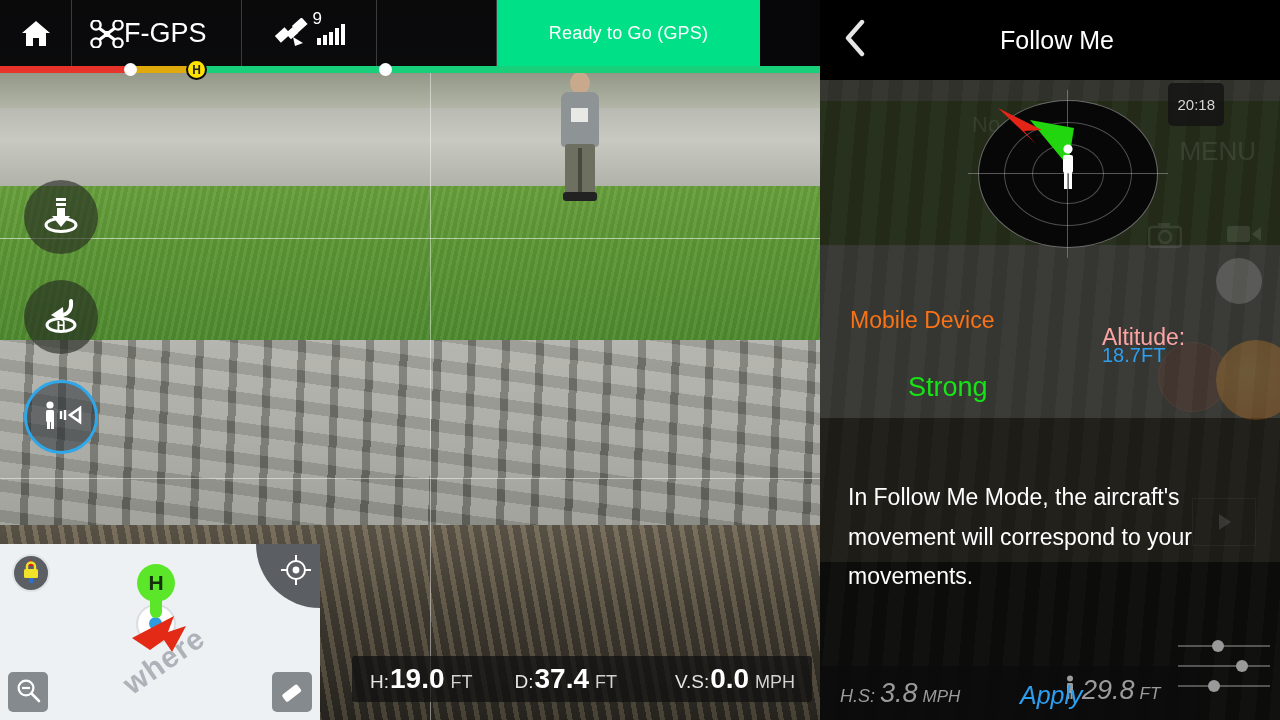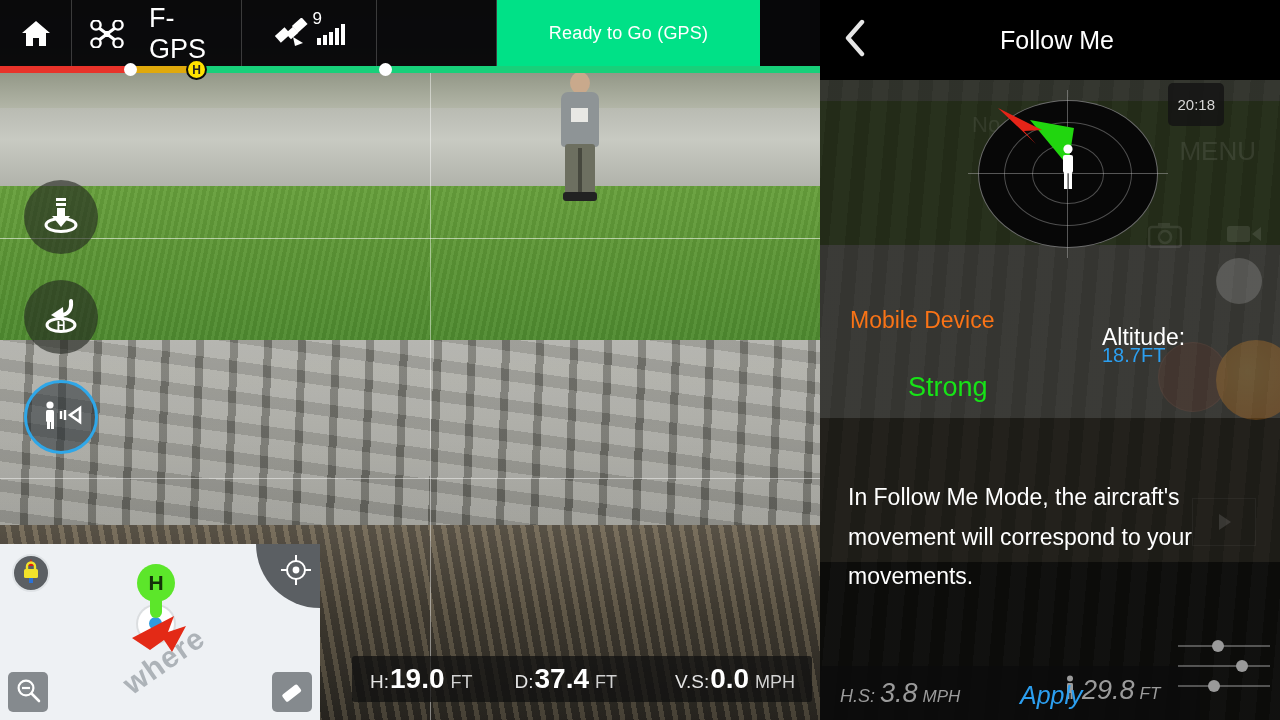--- a/index.html
+++ b/index.html
@@ -46,21 +46,21 @@
   .reticle-h1{ position:absolute; left:0; top:238px; width:820px; height:1px; background:rgba(255,255,255,.55); }
   .reticle-h2{ position:absolute; left:0; top:478px; width:820px; height:1px; background:rgba(255,255,255,.45); }
   .reticle-v { position:absolute; left:430px; top:70px; width:1px; height:650px; background:rgba(255,255,255,.45); }
 
   
   .topbar{ position:absolute; left:0; top:0; width:820px; height:67px; z-index:30;
            background:rgba(8,8,10,.93); display:flex; align-items:stretch; }
   .tb-cell{ display:flex; align-items:center; justify-content:center; position:relative;
             border-right:1px solid rgba(255,255,255,.20); padding:0 14px; }
   .tb-home{ width:72px; }
-  .tb-mode{ width:170px; gap:25px; justify-content:flex-start; padding-left:18px; }
+  .tb-mode{ width:170px; gap:0; justify-content:flex-start; padding-left:18px; }
   .tb-sat { width:135px; gap:4px; }
   .tb-gap { width:120px; border-right:1px solid rgba(255,255,255,.20); background:rgba(0,0,0,0); }
   .tb-ready{ flex:1; background:#00e187; color:#fff; font-size:18px; letter-spacing:.2px;
              display:flex; align-items:center; justify-content:center; border-right:none; }
   .tb-tail{ width:60px; background:rgba(8,8,10,.93); }
   .tb-label{ color:#fff; font-size:27px; }
 
   .ico-home{ width:30px; height:27px; position:relative; }
   .ico-home svg{ display:block; }
   .ico-drone{ width:34px; height:28px; }
@@ -160,21 +160,21 @@
   .radar .r2{ left:26px; top:22px; width:128px; height:104px; }
   .radar .r3{ left:54px; top:44px; width:72px; height:60px; }
   .radar .cx{ position:absolute; left:-10px; top:73px; width:200px; height:1px; background:rgba(185,185,185,.45); }
   .radar .cy{ position:absolute; left:89px; top:-10px; width:1px; height:168px; background:rgba(185,185,185,.45); }
   .radar .cone{ position:absolute; left:44px; top:10px; width:60px; height:64px; }
   .radar .pointer{ position:absolute; left:18px; top:4px; width:64px; height:50px; }
   .radar .man{ position:absolute; left:80px; top:44px; width:20px; height:46px; }
 
   .r-gps-lab{ position:absolute; left:30px; top:306px; color:#f97316; font-size:23px; line-height:1.22; }
   .r-gps-val{ position:absolute; left:88px; top:372px; color:#17e317; font-size:27px; }
-  .r-alt-lab{ position:absolute; left:282px; top:324px; color:#ffffff; font-size:23px; }
+  .r-alt-lab{ position:absolute; left:282px; top:324px; color:#fca5a5; font-size:23px; }
   .r-alt-val{ position:absolute; left:282px; top:344px; color:#2c9ff0; font-size:20px; }
 
   .r-desc{ position:absolute; left:28px; top:478px; width:418px; color:#fff; font-size:23px; line-height:1.72; }
 
   .r-bottom{ position:absolute; left:0; bottom:0; width:380px; height:54px;
              background:rgba(12,12,12,.78); display:flex; align-items:center;font-style:italic; }
   .r-hs{ margin-left:20px; display:flex; align-items:baseline; color:#9b9b9b; }
   .r-hs .k{ font-size:18px; } .r-hs .v{ font-size:27px; margin:0 5px; } .r-hs .u{ font-size:17px; }
   .r-apply{ position:absolute; left:200px; bottom:10px; color:#2c9ff0; font-size:25px; }
   .r-dist{ position:absolute; left:242px; bottom:14px; display:flex; align-items:baseline; color:#9b9b9b; }

